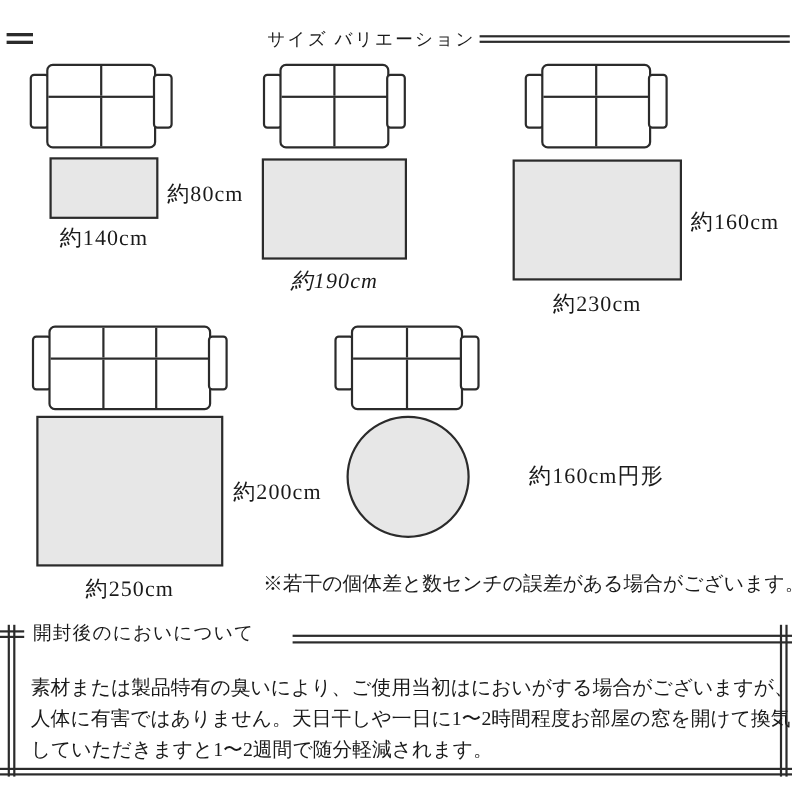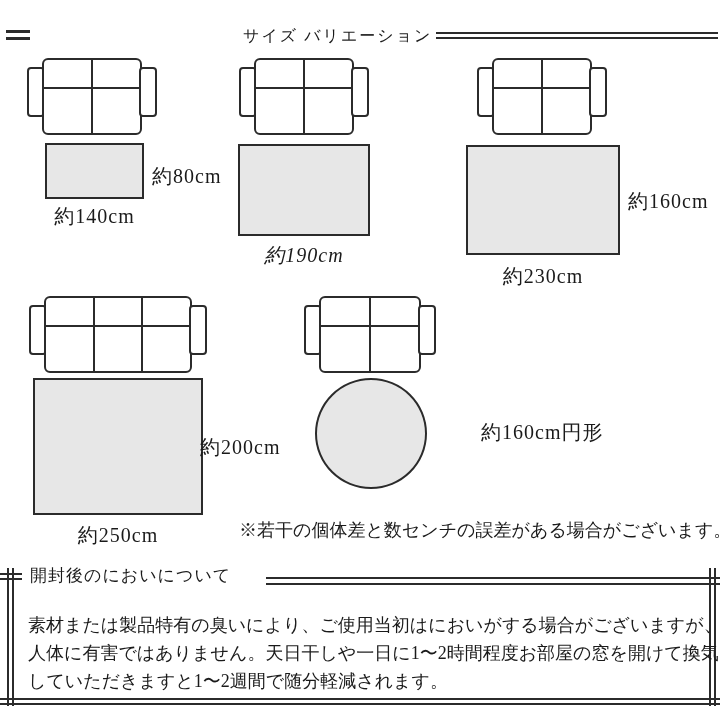--- a/index.html
+++ b/index.html
@@ -101,21 +101,21 @@
     white-space: nowrap;
     letter-spacing: 1px;
   }
   #l1w { left: 45px;  top: 203px; width: 99px;  text-align: center; }
   #l1h { left: 152px; top: 163px; }
   #l2w { left: 238px; top: 242px; width: 132px; text-align: center; font-style: italic; }
   #l2h { left: 379px; top: 178px; }
   #l3w { left: 466px; top: 263px; width: 154px; text-align: center; }
   #l3h { left: 628px; top: 188px; }
   #l4w { left: 33px;  top: 522px; width: 170px; text-align: center; }
-  #l4h { left: 200px; top: 434px; }
+  #l4h { left: 212px; top: 434px; }
   #l5  { left: 440px; top: 419px; margin-left: 41px; }
 
   
   #note {
     position: absolute; left: 239px; top: 518px;
     font-size: 18px; color: var(--text);
     white-space: nowrap;
   }
 
   

